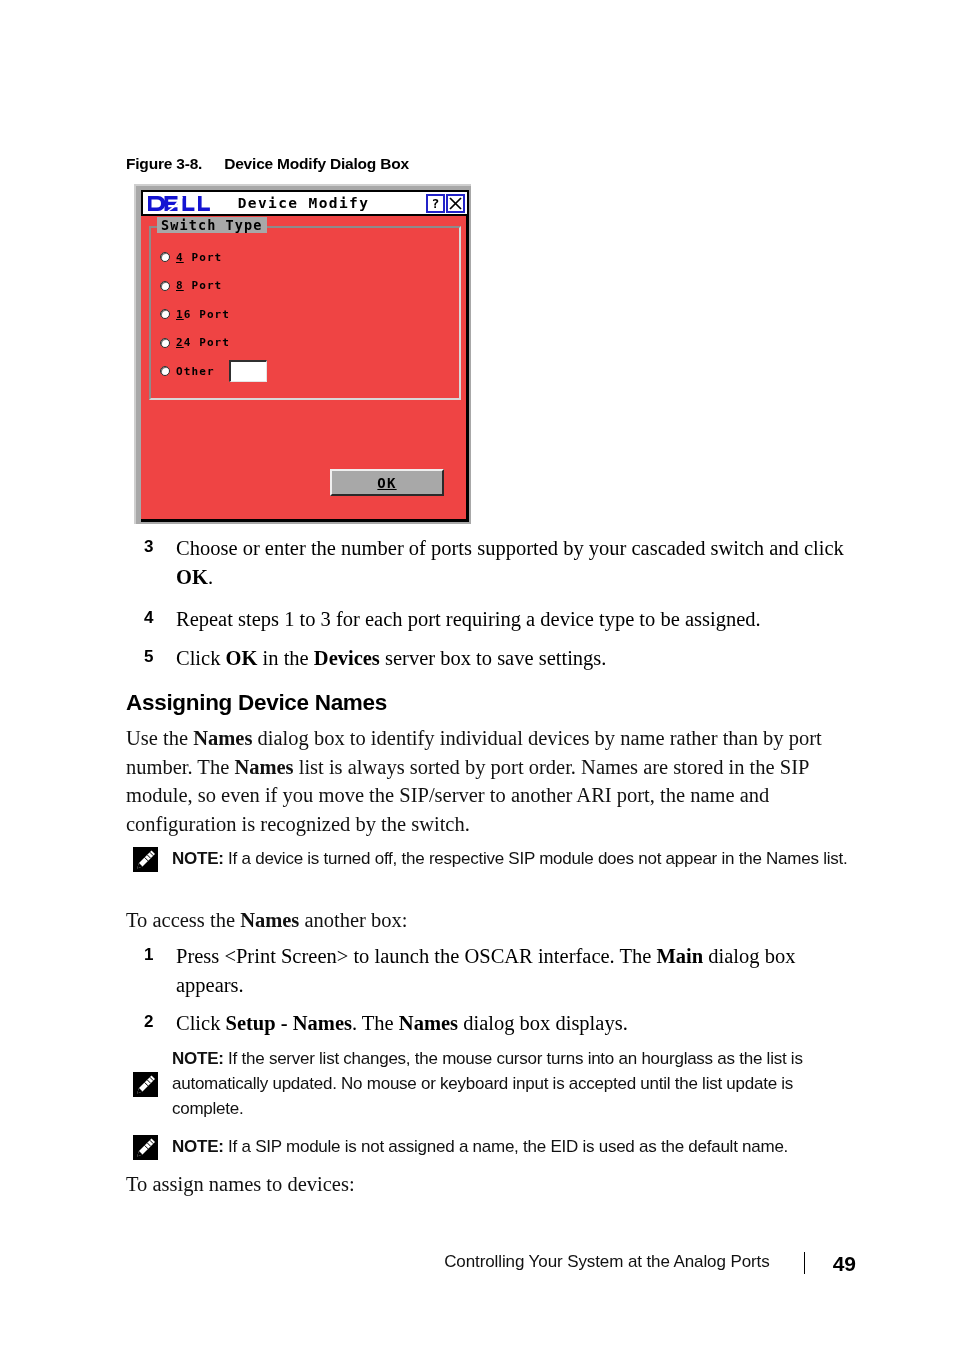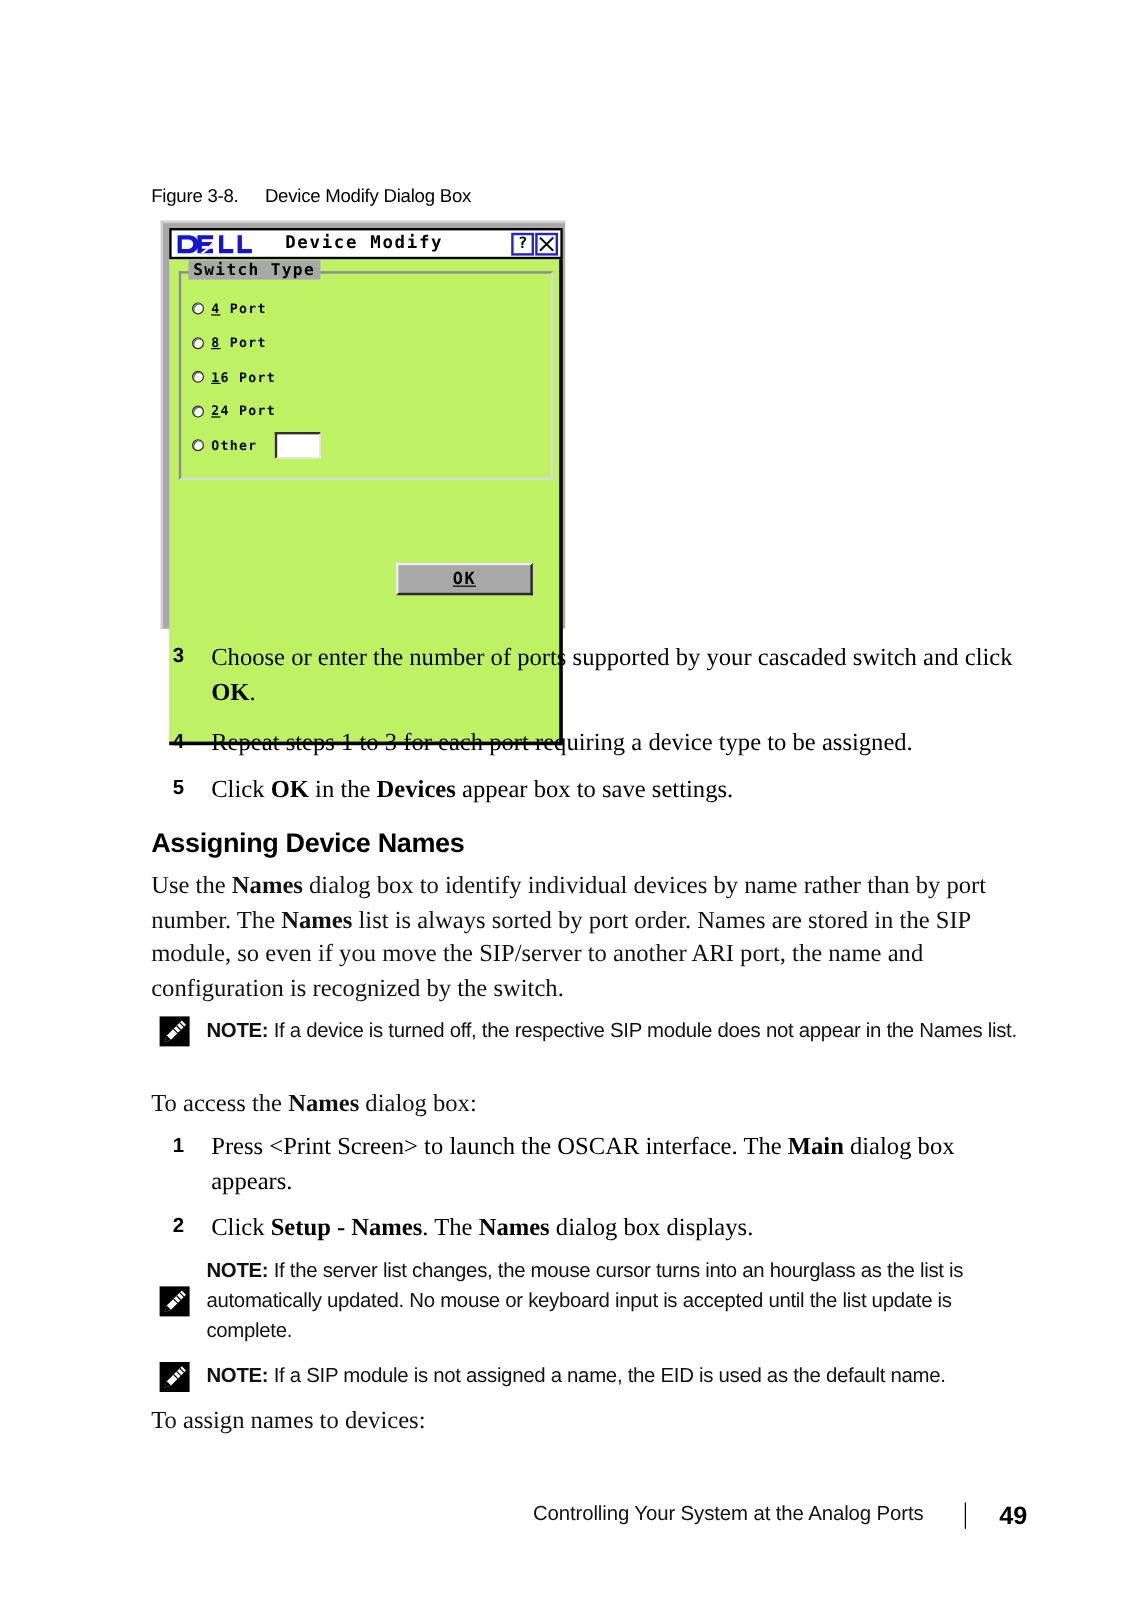--- a/index.html
+++ b/index.html
@@ -22,21 +22,21 @@
     width: 954px;
     height: 1352px;
   }
 
   
   .fig-caption {
     position: absolute;
     left: 126px;
     top: 155px;
     font-family: "Liberation Sans", sans-serif;
-    font-weight: normal;
+    font-weight: bold;
     font-size: 15.5px;
     letter-spacing: -0.2px;
     white-space: nowrap;
   }
   .fig-caption .fig-num { margin-right: 22px; }
 
   
   .dialog-shot {
     position: absolute;
     left: 134px;
@@ -46,22 +46,22 @@
     background: #a8a8a8;
     border-left: 2px solid #cfcfcf;
     border-top: 2px solid #cfcfcf;
     box-sizing: border-box;
   }
   .dialog-inner {
     position: absolute;
     left: 5px;
     top: 4px;
     width: 328px;
-    height: 431px;
-    background: #bef264;
+    height: 332px;
+    background: #ef4444;
     box-sizing: border-box;
     border-right: 3px solid #000000;
     border-bottom: 3px solid #000000;
   }
 
   .titlebar {
     position: absolute;
     left: 0; top: 0;
     width: 328px;
     height: 26px;
@@ -387,42 +387,42 @@
     <div class="numitem">
       <div class="num">3</div>
       <div class="txt"><span>Choose or enter the number of ports supported by your cascaded switch and click </span><b>OK</b><span>.</span></div>
     </div>
     <div class="numitem" style="margin-top:14px;">
       <div class="num">4</div>
       <div class="txt"><span>Repeat steps 1 to 3 for each port requiring a device type to be assigned.</span></div>
     </div>
     <div class="numitem" style="margin-top:10px;">
       <div class="num">5</div>
-      <div class="txt"><span>Click </span><b>OK</b><span> in the </span><b>Devices</b><span> appear box to save settings.</span></div>
+      <div class="txt"><span>Click </span><b>OK</b><span> in the </span><b>Devices</b><span> server box to save settings.</span></div>
     </div>
   </div>
 
   <div class="section-head" style="top:690px;">Assigning Device Names</div>
 
   <div class="body-text" style="top:724px;font-family:Liberation Serif, serif;"><span>Use the </span><b>Names</b><span> dialog box to identify individual devices by name rather than by port number. The </span><b>Names</b><span> list is always sorted by port order. Names are stored in the SIP module, so even if you move the SIP/server to another ARI port, the name and configuration is recognized by the switch.</span></div>
 
   <div class="note" style="top:845px;">
     <span class="note-icon">
       <svg width="25" height="25" viewBox="0 0 25 25">
         <path d="M18.5 3.5 L22 7 L9.5 19.5 L4 21.5 L6 16 Z" fill="#ffffff"></path>
         <path d="M6 16 L9.5 19.5 L4 21.5 Z" fill="#000000"></path>
         <line x1="16.8" y1="5.2" x2="20.3" y2="8.7" stroke="#000000" stroke-width="1"></line>
         <line x1="14.2" y1="7.8" x2="17.7" y2="11.3" stroke="#000000" stroke-width="1"></line>
         <line x1="11.6" y1="10.4" x2="15.1" y2="13.9" stroke="#000000" stroke-width="1"></line>
       </svg>
     </span>
     <span class="note-body"><span class="note-label">NOTE:</span><span> If a device is turned off, the respective SIP module does not appear in the Names list.</span></span>
   </div>
 
-  <div class="body-text" style="top:906px;"><span>To access the </span><b>Names</b><span> dialog box:</span></div>
+  <div class="body-text" style="top:906px;"><span>To access the </span><b>Names</b><span> another box:</span></div>
 
   <div class="numlist" style="top:942px;">
     <div class="numitem">
       <div class="num">1</div>
       <div class="txt"><span>Press &lt;Print Screen&gt; to launch the OSCAR interface. The </span><b>Main</b><span> dialog box appears.</span></div>
     </div>
     <div class="numitem" style="margin-top:10px;">
       <div class="num">2</div>
       <div class="txt"><span>Click </span><b>Setup - Names</b><span>. The </span><b>Names</b><span> dialog box displays.</span></div>
     </div>

